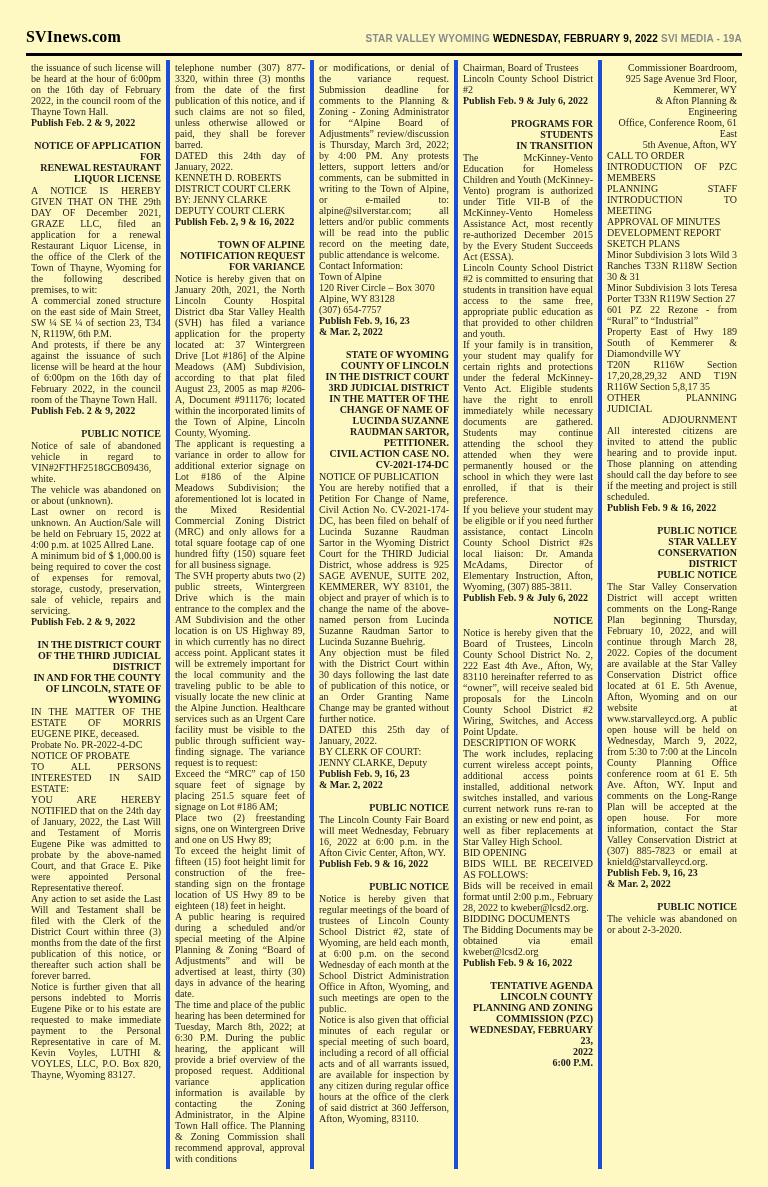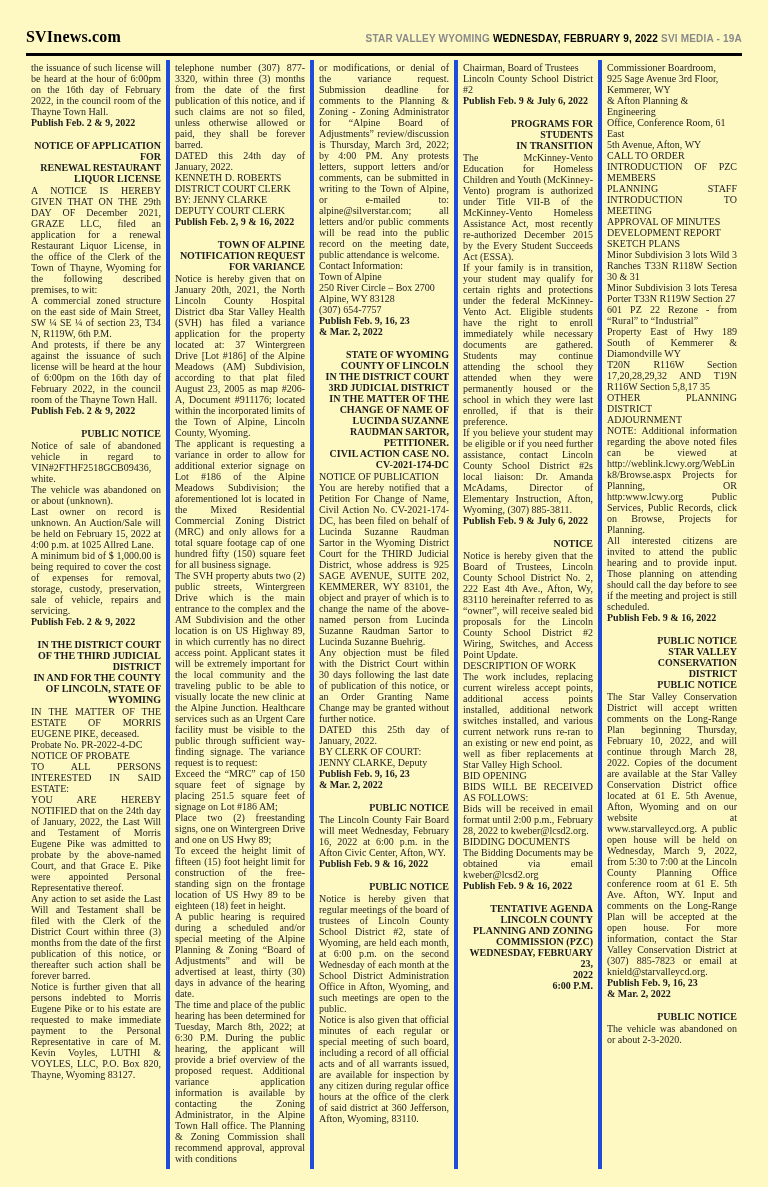--- a/index.html
+++ b/index.html
@@ -36,21 +36,21 @@
     text-align:justify; hyphens:auto; -webkit-hyphens:auto;
     overflow-wrap:break-word;
   }
   .blk.h {
     font-weight:bold; text-align:right; white-space:pre-line;
     margin:12px 0 1px 0;
   }
   .blk.pub {
     font-weight:bold; text-align:left; white-space:pre-line;
   }
-  .blk.c { text-align:left; white-space:pre-line; }
+  .blk.c { text-align:right; white-space:pre-line; }
 </style>
 </head>
 <body>
 
 <div class="page">
   <div class="masthead">
     <span class="site-name">SVInews.com</span>
     <span class="mast-right"><span class="muted">STAR VALLEY WYOMING </span><span class="date">WEDNESDAY, FEBRUARY 9, 2022</span><span class="muted"> SVI MEDIA - 19A</span></span>
   </div>
   <div class="cols" id="columns">
@@ -102,21 +102,21 @@
         <div class="blk p">Exceed the “MRC” cap of 150 square feet of signage by placing 251.5 square feet of signage on Lot #186 AM;</div>
         <div class="blk p">Place two (2) freestanding signs, one on Wintergreen Drive and one on US Hwy 89;</div>
         <div class="blk p">To exceed the height limit of fifteen (15) foot height limit for construction of the free-standing sign on the frontage location of US Hwy 89 to be eighteen (18) feet in height.</div>
         <div class="blk p">A public hearing is required during a scheduled and/or special meeting of the Alpine Planning &amp; Zoning “Board of Adjustments” and will be advertised at least, thirty (30) days in advance of the hearing date.</div>
         <div class="blk p">The time and place of the public hearing has been determined for Tuesday, March 8th, 2022; at 6:30 P.M.  During the public hearing, the applicant will provide a brief overview of the proposed request.  Additional variance application information is available by contacting the Zoning Administrator, in the Alpine Town Hall office.  The Planning &amp; Zoning Commission shall recommend approval, approval with conditions</div>
       </div>
       <div class="col">
         <div class="blk p">or modifications, or denial of the variance request.  Submission deadline for comments to the Planning &amp; Zoning - Zoning Administrator for “Alpine Board of Adjustments” review/discussion is Thursday, March 3rd, 2022; by 4:00 PM.  Any protests letters, support letters and/or comments, can be submitted in writing to the Town of Alpine, or e-mailed to: alpine@silverstar.com; all letters and/or public comments will be read into the public record on the meeting date, public attendance is welcome.</div>
         <div class="blk p">Contact Information:</div>
         <div class="blk p">Town of Alpine</div>
-        <div class="blk p">250 River Circle – Box 2700</div>
+        <div class="blk p">120 River Circle – Box 3070</div>
         <div class="blk p">Alpine, WY  83128</div>
         <div class="blk p">(307) 654-7757</div>
         <div class="blk pub">Publish Feb. 9, 16, 23
 &amp; Mar. 2, 2022</div>
         <div class="blk h">STATE OF WYOMING
 COUNTY OF LINCOLN
 IN THE DISTRICT COURT
 3RD JUDICIAL DISTRICT
 IN THE MATTER OF THE
 CHANGE OF NAME OF
@@ -140,20 +140,21 @@
         <div class="blk p">Notice is hereby given that regular meetings of the board of trustees of Lincoln County School District #2, state of Wyoming, are held each month, at 6:00 p.m. on the second Wednesday of each month at the School District Administration Office in Afton, Wyoming, and such meetings are open to the public.</div>
         <div class="blk p">Notice is also given that official minutes of each regular or special meeting of such board, including a record of all official acts and of all warrants issued, are available for inspection by any citizen during regular office hours at the office of the clerk of said district at 360 Jefferson, Afton, Wyoming, 83110.</div>
       </div>
       <div class="col">
         <div class="blk p">Chairman, Board of Trustees</div>
         <div class="blk p">Lincoln County School District #2</div>
         <div class="blk pub">Publish Feb. 9 &amp; July 6, 2022</div>
         <div class="blk h">PROGRAMS FOR STUDENTS
 IN TRANSITION</div>
         <div class="blk p">The McKinney-Vento Education for Homeless Children and Youth (McKinney-Vento) program is authorized under Title VII-B of the McKinney-Vento Homeless Assistance Act, most recently re-authorized December 2015 by the Every Student Succeeds Act (ESSA).</div>
+        <div class="blk p">Lincoln County School District #2 is committed to ensuring that students in transition have equal access to the same free, appropriate public education as that provided to other children and youth.</div>
         <div class="blk p">If your family is in transition, your student may qualify for certain rights and protections under the federal McKinney-Vento Act. Eligible students have the right to enroll immediately while necessary documents are gathered. Students may continue attending the school they attended when they were permanently housed or the school in which they were last enrolled, if that is their preference.</div>
         <div class="blk p">If you believe your student may be eligible or if you need further assistance, contact Lincoln County School District #2s local liaison: Dr. Amanda McAdams, Director of Elementary Instruction, Afton, Wyoming, (307) 885-3811.</div>
         <div class="blk pub">Publish Feb. 9 &amp; July 6, 2022</div>
         <div class="blk h">NOTICE</div>
         <div class="blk p">Notice is hereby given that the Board of Trustees, Lincoln County School District No. 2, 222 East 4th Ave., Afton, Wy, 83110 hereinafter referred to as “owner”, will receive sealed bid proposals for the Lincoln County School District #2 Wiring, Switches, and Access Point Update.</div>
         <div class="blk p">DESCRIPTION OF WORK</div>
         <div class="blk p">The work includes, replacing current wireless accept points, additional access points installed, additional network switches installed, and various current network runs re-ran to an existing or new end point, as well as fiber replacements at Star Valley High School.</div>
         <div class="blk p">BID OPENING</div>
         <div class="blk p">BIDS WILL BE RECEIVED AS FOLLOWS:</div>
         <div class="blk p">Bids will be received in email format until 2:00 p.m., February 28, 2022 to kweber@lcsd2.org.</div>
@@ -179,23 +180,22 @@
         <div class="blk p">INTRODUCTION OF PZC MEMBERS</div>
         <div class="blk p">PLANNING STAFF INTRODUCTION TO MEETING</div>
         <div class="blk p">APPROVAL OF MINUTES</div>
         <div class="blk p">DEVELOPMENT REPORT</div>
         <div class="blk p">SKETCH PLANS</div>
         <div class="blk p">Minor Subdivision 3 lots Wild 3 Ranches T33N R118W Section 30 &amp; 31</div>
         <div class="blk p">Minor Subdivision 3 lots Teresa Porter T33N R119W Section 27</div>
         <div class="blk p">601 PZ 22   Rezone - from “Rural” to “Industrial”</div>
         <div class="blk p">Property East of Hwy 189 South of Kemmerer &amp; Diamondville WY</div>
         <div class="blk p">T20N R116W Section 17,20,28,29,32 AND  T19N R116W Section 5,8,17 35</div>
-        <div class="blk p">OTHER PLANNING DISTRICT</div>
+        <div class="blk p">OTHER PLANNING JUDICIAL</div>
         <div class="blk c">ADJOURNMENT</div>
-        <div class="blk p">NOTE:  Additional information regarding the above noted files can be viewed at http://weblink.lcwy.org/WebLink8/Browse.aspx  Projects for Planning, OR  http:www.lcwy.org  Public Services, Public Records, click on Browse, Projects for Planning.</div>
         <div class="blk p">All interested citizens are invited to attend the public hearing and to provide input.  Those planning on attending should call the day before to see if the meeting and project is still scheduled.</div>
         <div class="blk pub">Publish Feb. 9 &amp; 16, 2022</div>
         <div class="blk h">PUBLIC NOTICE
 STAR VALLEY
 CONSERVATION DISTRICT
 PUBLIC NOTICE</div>
         <div class="blk p">The Star Valley Conservation District will accept written comments on the Long-Range Plan beginning Thursday, February 10, 2022, and will continue through March 28, 2022.  Copies of the document are available at the Star Valley Conservation District office located at 61 E. 5th Avenue, Afton, Wyoming and on our website at www.starvalleycd.org.  A public open house will be held on Wednesday, March 9, 2022, from 5:30 to 7:00 at the Lincoln County Planning Office conference room at 61 E. 5th Ave. Afton, WY.  Input and comments on the Long-Range Plan will be accepted at the open house.  For more information, contact the Star Valley Conservation District at (307) 885-7823 or email at knield@starvalleycd.org.</div>
         <div class="blk pub">Publish Feb. 9, 16, 23
 &amp; Mar. 2, 2022</div>
         <div class="blk h">PUBLIC NOTICE</div>

